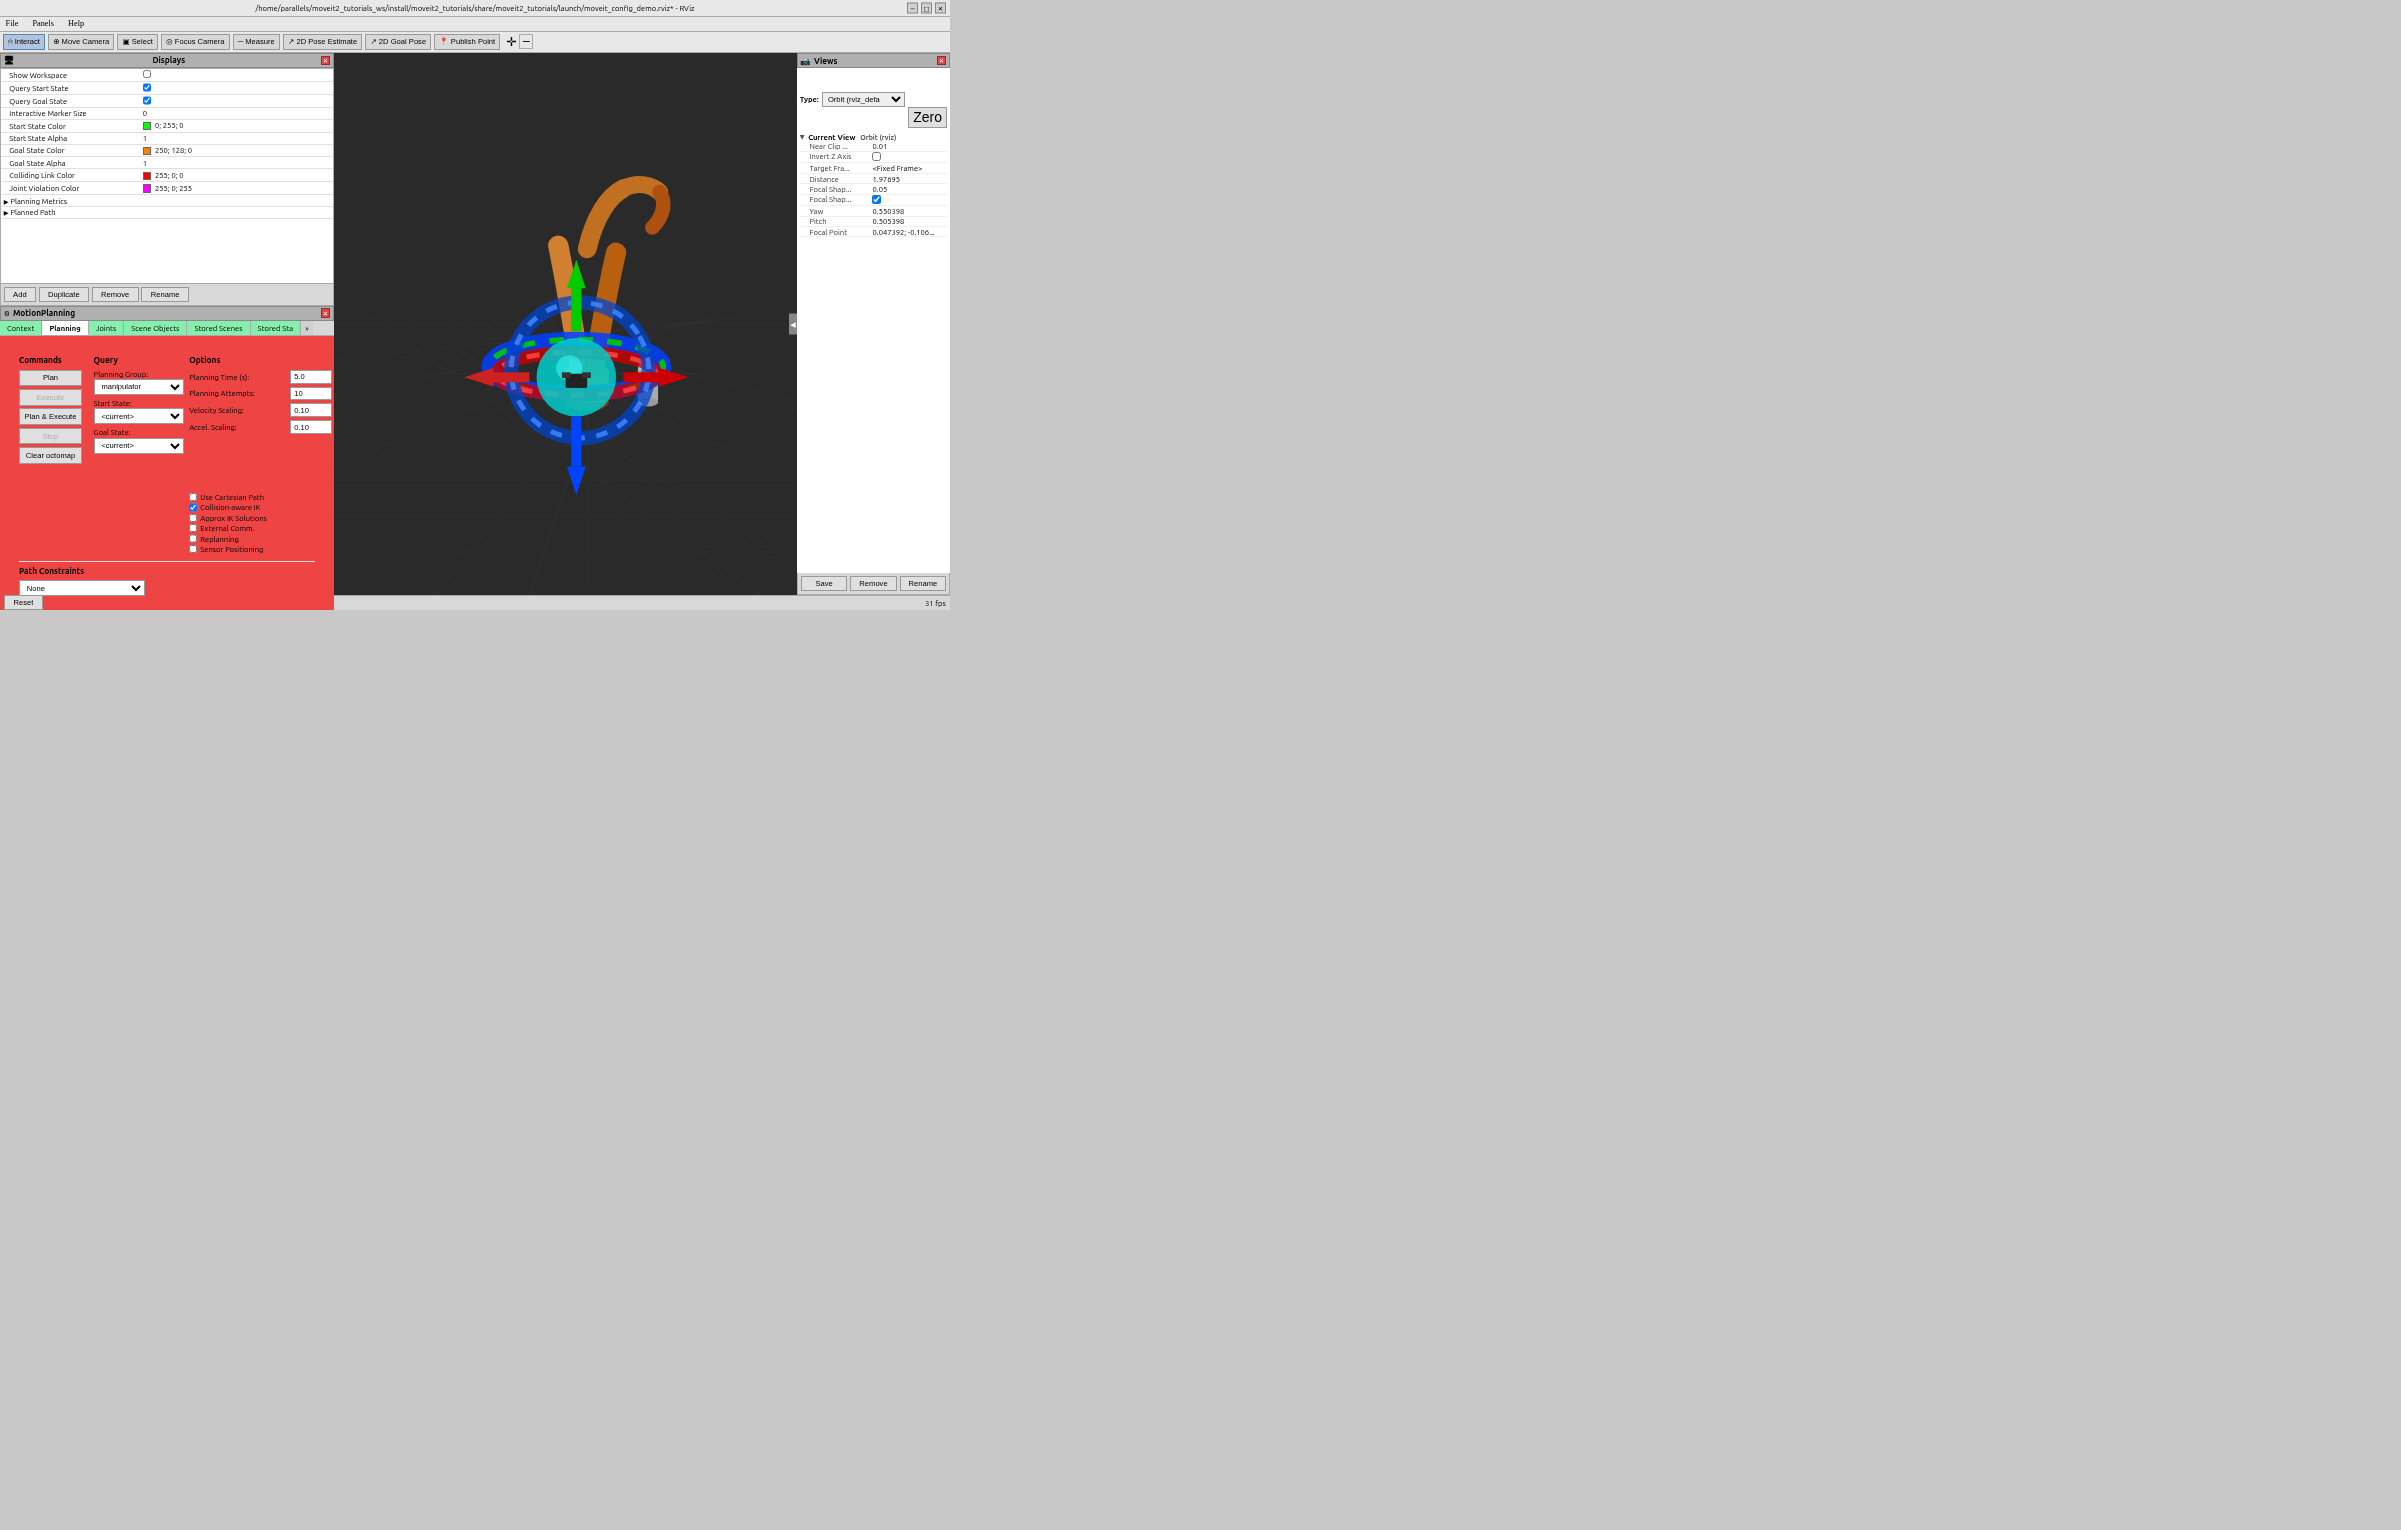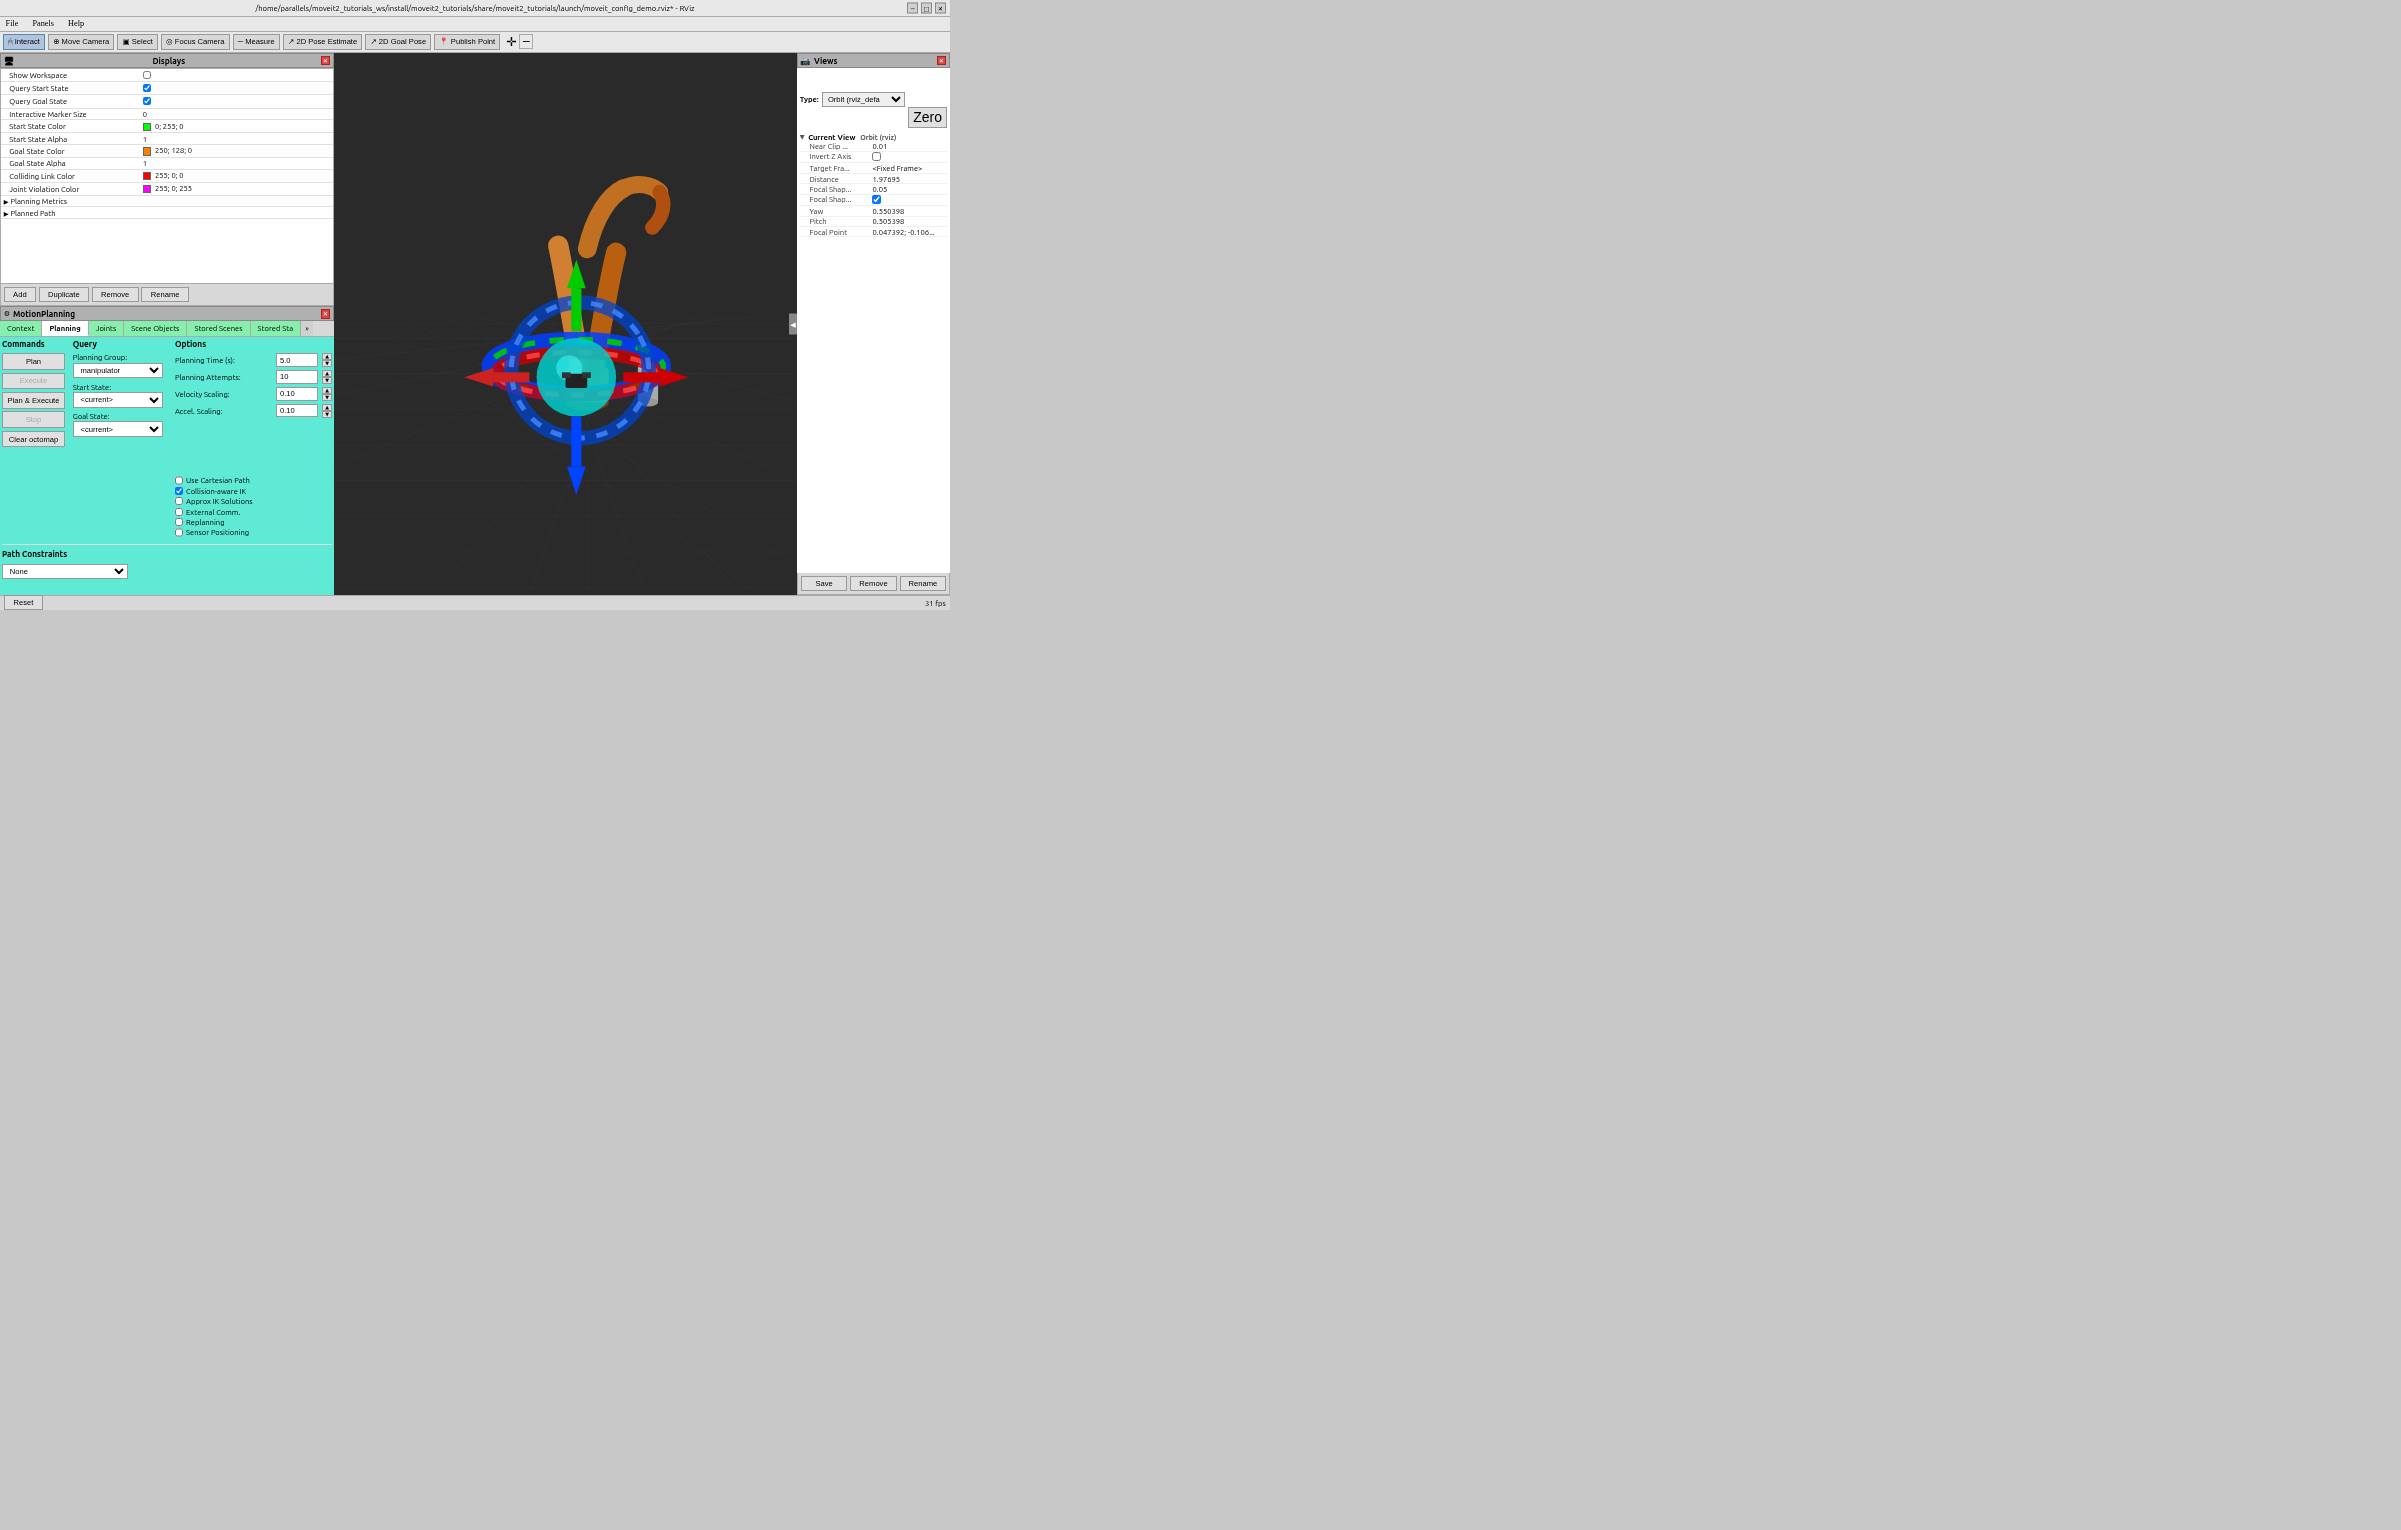--- a/index.html
+++ b/index.html
@@ -215,39 +215,39 @@
     }
     .tab-more {
       padding: 2.8px 4.2px;
       cursor: pointer;
       font-size: 7.6px;
       background: #d0d0d0;
     }
 
     
     .planning-content {
-      background: #5eead4;
+      background: #ef4444;
       flex: 1;
-      padding: 2px;
+      padding: 19px;
       overflow-y: auto;
     }
 
     .planning-sections {
       display: flex;
       gap: 5.6px;
     }
 
     .section-title {
       font-weight: bold;
       font-size: 8.3px;
       margin-bottom: 4.2px;
     }
 
     .commands-section { width: 70px; }
-    .query-section { width: 104px; }
+    .query-section { width: 104px; margin-left: 6px; }
     .options-section { flex: 1; }
 
     .cmd-btn {
       display: block;
       width: 63px;
       padding: 2.8px 0;
       margin-bottom: 2.8px;
       background: #e0e0e0;
       border: 0.7px solid #999;
       cursor: pointer;

